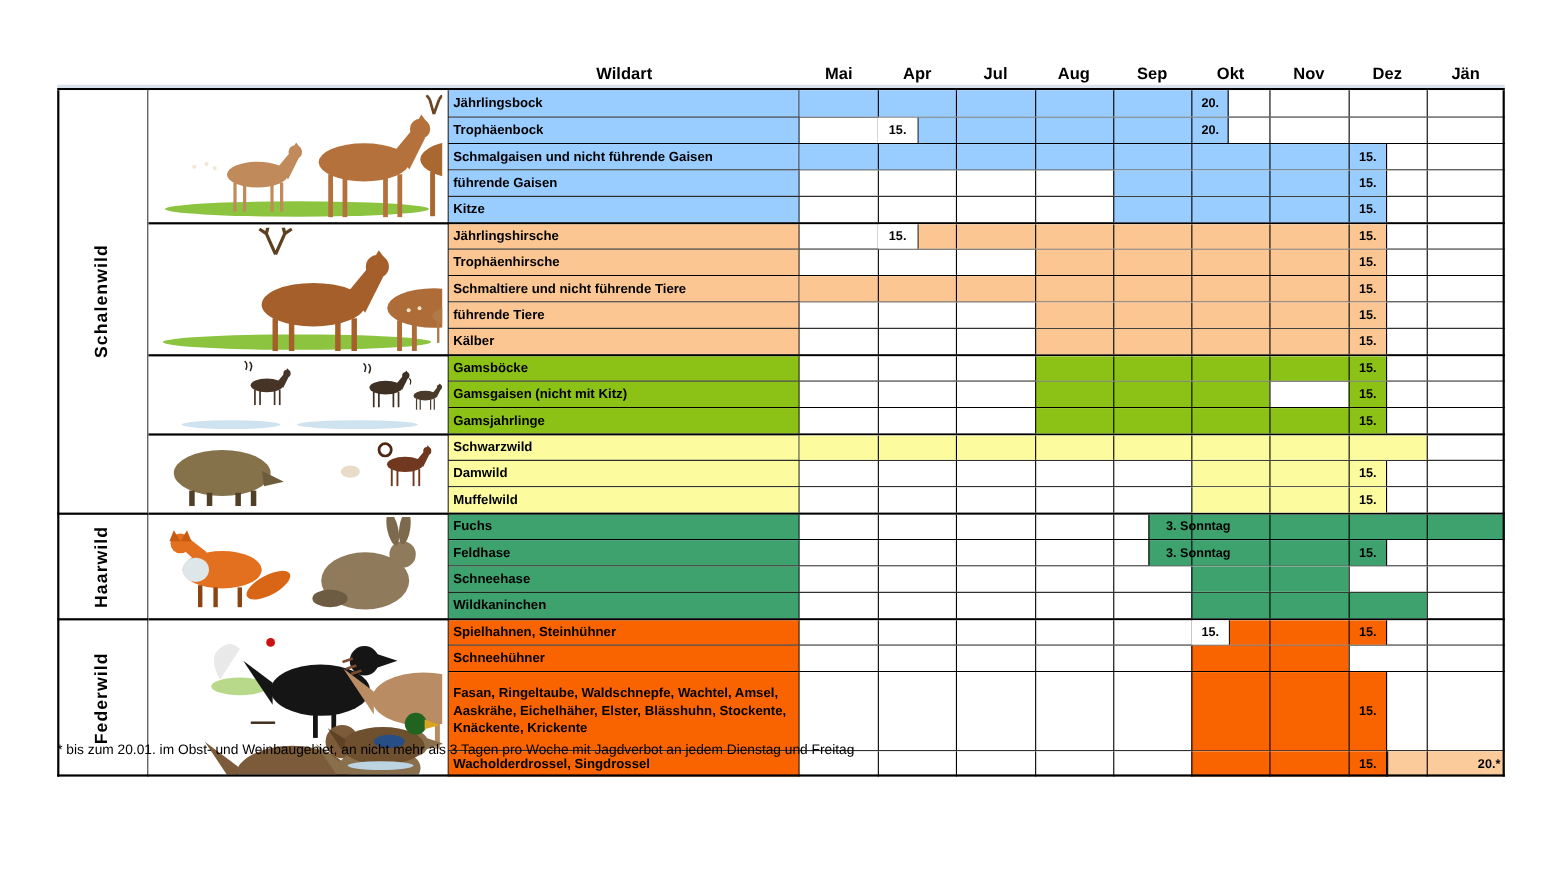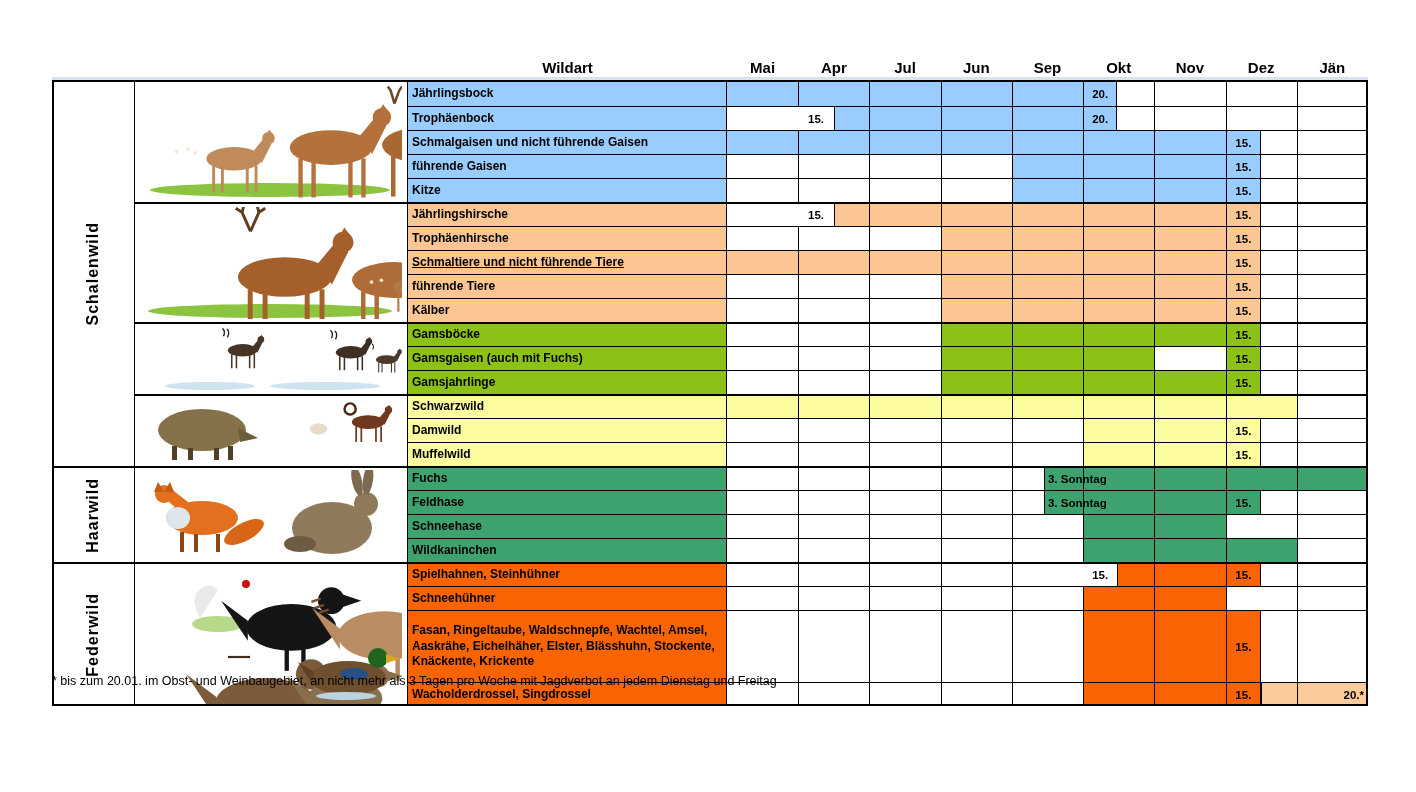--- a/index.html
+++ b/index.html
@@ -22,40 +22,40 @@
   .thick{border-top:2px solid #000;}
   .row{position:absolute;left:356px;width:960px;box-sizing:border-box;display:flex;}
   .name-cell{width:319px;box-sizing:border-box;border-right:1px solid #000;
              display:flex;align-items:center;padding:1px 4px 1px 4px;
              font-weight:bold;font-size:12px;line-height:1.28;}
   .strip{position:relative;width:641px;background:#fff;}
   .bar{position:absolute;top:0;bottom:0;box-sizing:border-box;z-index:1;}
   .gl{position:absolute;top:0;bottom:0;width:1px;background:#000;z-index:2;}
   .lbl{position:absolute;top:0;bottom:0;z-index:3;display:flex;align-items:center;justify-content:center;
        font-weight:bold;font-size:11.5px;white-space:nowrap;box-sizing:border-box;}
-  .lbl.left{justify-content:flex-start;padding-left:4px;}
+  .lbl.left{justify-content:flex-start;padding-left:16px;}
   .lbl.right{justify-content:flex-end;padding-right:4px;}
   #footnote{position:absolute;left:52px;top:674px;width:1316px;
             font-weight:normal;font-size:12.5px;}
   svg{display:block;}
 </style>
 </head>
 <body>
 
 <div id="page">
   <div id="table">
 
     <div id="header">
       <div class="band"></div>
       <div class="wildart">Wildart</div>
 
     <div class="mon" style="left: 675px; width: 71.2222px;">Mai</div>
         <div class="mon" style="left: 746.222px; width: 71.2222px;">Apr</div>
         <div class="mon" style="left: 817.444px; width: 71.2222px;">Jul</div>
-        <div class="mon" style="left: 888.667px; width: 71.2222px;">Jun</div>
+        <div class="mon" style="left: 888.667px; width: 71.2222px;">Aug</div>
         <div class="mon" style="left: 959.889px; width: 71.2222px;">Sep</div>
         <div class="mon" style="left: 1031.11px; width: 71.2222px;">Okt</div>
         <div class="mon" style="left: 1102.33px; width: 71.2222px;">Nov</div>
         <div class="mon" style="left: 1173.56px; width: 71.2222px;">Dez</div>
         <div class="mon" style="left: 1244.78px; width: 71.2222px;">Jän</div>
       </div>
 
     <div id="body">
 
       <div class="cat" style="top:0;height:384px;">
@@ -316,21 +316,21 @@
               <div class="gl" style="left: 142.444px;"></div>
               <div class="gl" style="left: 213.667px;"></div>
               <div class="gl" style="left: 284.889px;"></div>
               <div class="gl" style="left: 356.111px;"></div>
               <div class="gl" style="left: 427.333px;"></div>
               <div class="gl" style="left: 498.556px;"></div>
               <div class="gl" style="left: 569.778px;"></div>
               <div class="lbl" style="left: 498.556px; width: 35.6111px;">15.</div>
             </div>
           </div>
-          <div class="row" style="top: 168px; height: 24px; border-top: 1px solid rgb(0, 0, 0); text-decoration: underline;">
+          <div class="row" style="top: 168px; height: 24px; border-top: 1px solid rgb(0, 0, 0);">
             <div class="name-cell" style="background: rgb(251, 198, 145);">Schmaltiere und nicht führende Tiere</div>
             <div class="strip">
               <div class="bar" style="left: 0px; width: 534.167px; background: rgb(251, 198, 145); border-right: 1px solid rgb(0, 0, 0);"></div>
               <div class="gl" style="left: 71.2222px;"></div>
               <div class="gl" style="left: 142.444px;"></div>
               <div class="gl" style="left: 213.667px;"></div>
               <div class="gl" style="left: 284.889px;"></div>
               <div class="gl" style="left: 356.111px;"></div>
               <div class="gl" style="left: 427.333px;"></div>
               <div class="gl" style="left: 498.556px;"></div>
@@ -377,21 +377,21 @@
               <div class="gl" style="left: 213.667px;"></div>
               <div class="gl" style="left: 284.889px;"></div>
               <div class="gl" style="left: 356.111px;"></div>
               <div class="gl" style="left: 427.333px;"></div>
               <div class="gl" style="left: 498.556px;"></div>
               <div class="gl" style="left: 569.778px;"></div>
               <div class="lbl" style="left: 498.556px; width: 35.6111px;">15.</div>
             </div>
           </div>
           <div class="row" style="top: 264px; height: 24px; border-top: 1px solid rgb(0, 0, 0);">
-            <div class="name-cell" style="background: rgb(140, 193, 22);">Gamsgaisen (auch mit Fuchs)</div>
+            <div class="name-cell" style="background: rgb(140, 193, 22);">Gamsgaisen (nicht mit Kitz)</div>
             <div class="strip">
               <div class="bar" style="left: 213.667px; width: 213.667px; background: rgb(140, 193, 22);"></div>
               <div class="bar" style="left: 498.556px; width: 35.6111px; background: rgb(140, 193, 22); border-right: 1px solid rgb(0, 0, 0);"></div>
               <div class="gl" style="left: 71.2222px;"></div>
               <div class="gl" style="left: 142.444px;"></div>
               <div class="gl" style="left: 213.667px;"></div>
               <div class="gl" style="left: 284.889px;"></div>
               <div class="gl" style="left: 356.111px;"></div>
               <div class="gl" style="left: 427.333px;"></div>
               <div class="gl" style="left: 498.556px;"></div>

